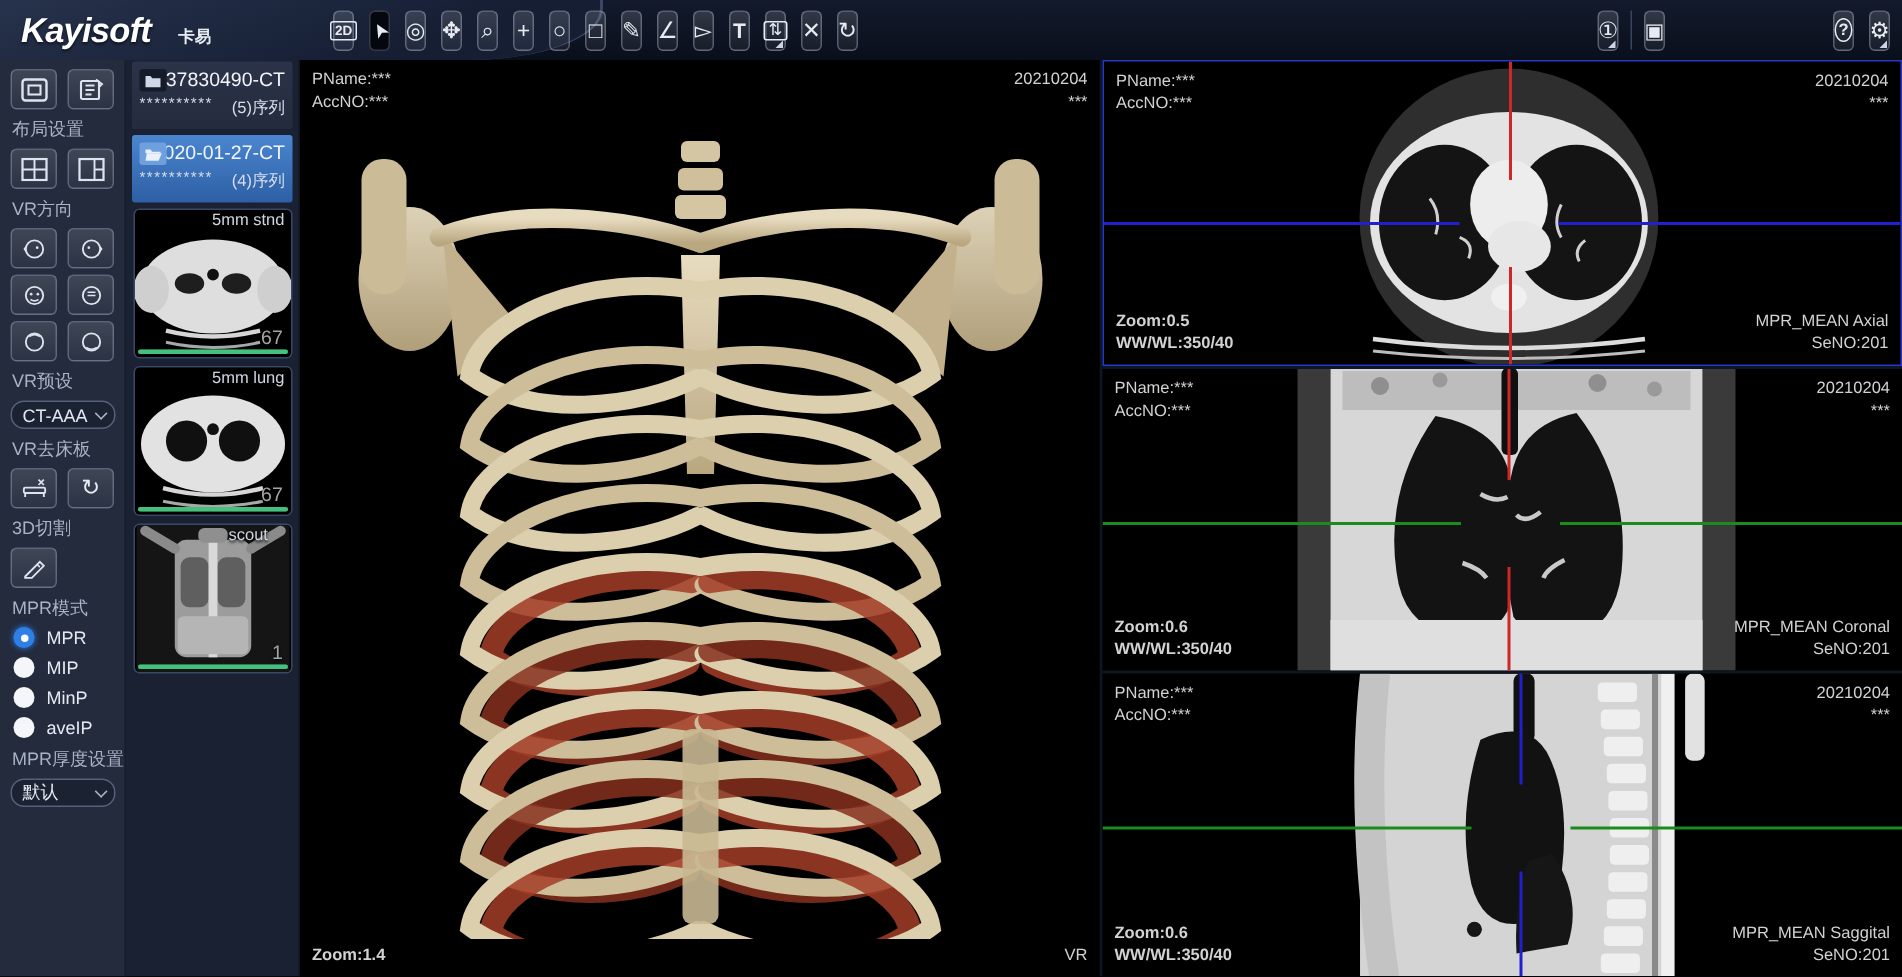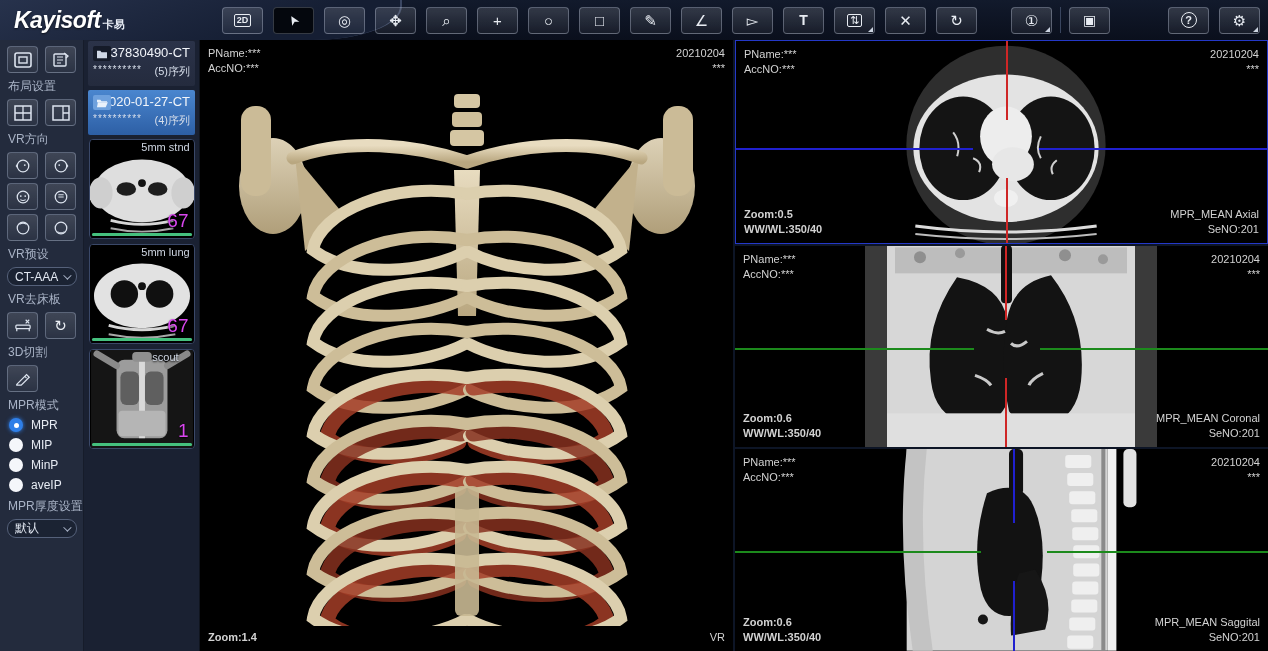--- a/index.html
+++ b/index.html
@@ -9,23 +9,23 @@
   
   .topbar { position:relative; width:1268px; height:40px;
     background:linear-gradient(180deg,#121a2c 0%,#0a0f1c 100%);
     display:flex; align-items:center; z-index:5; }
   .topbar::before { content:''; position:absolute; left:0; top:0; width:400px; height:40px;
     background:linear-gradient(160deg,#27324c 0%,#151e33 70%);
     border-bottom-right-radius:90px 34px; border-right:2px solid #3a4662; }
   .logo { position:relative; margin-left:14px; z-index:2; display:flex; align-items:baseline; cursor:default; }
   .logo-main { color:#fff; font-size:23px; font-weight:bold; font-style:italic; letter-spacing:-0.5px;
     text-shadow:0 1px 2px rgba(0,0,0,.6); }
-  .logo-cn { color:#e8edf5; font-size:11px; font-weight:bold; margin-left:2px; }
+  .logo-cn { color:#e8edf5; font-size:11px; font-weight:bold; margin-left:18px; }
   .toolbar { position:absolute; left:222px; top:0; height:40px; display:flex; align-items:center; gap:10px; }
-  .tool-btn { width:41px; height:27px; border-radius:4px; position:relative;
+  .tool-btn { width:14px; height:27px; border-radius:4px; position:relative;
     background:linear-gradient(180deg,rgba(255,255,255,.14),rgba(255,255,255,.05));
     border:1px solid rgba(200,210,230,.35); display:flex; align-items:center; justify-content:center;
     color:#e8ecf2; cursor:pointer; }
   .tool-btn.active { background:#04070d; border-color:rgba(200,210,230,.25); }
   .glyph { font-size:15px; line-height:1; color:#e8ecf2; }
   .glyph-2d-toggle { font-size:9px; font-weight:bold; border:1px solid #e8ecf2; border-radius:2px; padding:1px 2px; }
   .glyph-cursor { display:inline-block; transform:rotate(-120deg); font-size:13px; }
   .glyph-text-annotation { font-weight:bold; font-size:14px; }
   .glyph-preset { font-size:11px; border:1px solid #e8ecf2; border-radius:2px; padding:0 2px; }
   .glyph-save { font-size:14px; }
@@ -76,21 +76,21 @@
   .study-row2 { display:flex; justify-content:space-between; margin-top:4px; }
   .study-stars { color:#d7deea; font-size:10px; letter-spacing:1px; }
   .study-count { color:#d7deea; font-size:11px; }
   .thumb-card { width:106px; height:100px; border:1px solid #3a4868; border-radius:4px;
     background:#000; margin:0 auto 5px auto; position:relative; overflow:hidden; cursor:pointer; }
   .thumb-card.highlight { border-color:#4a6fc9; }
   .thumb-label { position:absolute; top:1px; left:0; right:0; text-align:center; color:#cfd6e2;
     font-size:11px; z-index:2; text-shadow:0 1px 2px #000;padding-left:48px; }
   .thumb-img { position:absolute; inset:0; }
   .thumb-img svg { width:100%; height:100%; }
-  .thumb-count { position:absolute; right:5px; bottom:6px; color:#d946ef; font-size:19px; z-index:2;
+  .thumb-count { position:absolute; right:5px; bottom:6px; color:#a3a3a3; font-size:13px; z-index:2;
     text-shadow:0 1px 2px #000; }
   .thumb-bar { position:absolute; left:2px; right:2px; bottom:2px; height:3px; background:#1d4f38;
     border-radius:2px; z-index:2; }
   .thumb-bar .fill { height:100%; background:#45c07e; border-radius:2px; }
 
   
   .main-vp { width:533px; height:611px; background:#000; position:relative; flex-shrink:0; cursor:crosshair; }
   .col-gap { width:2px; height:611px; background:#0d1526; flex-shrink:0; }
   .right-col { width:533px; height:611px; display:flex; flex-direction:column; gap:2px; flex-shrink:0;
     background:#0d1526; }

